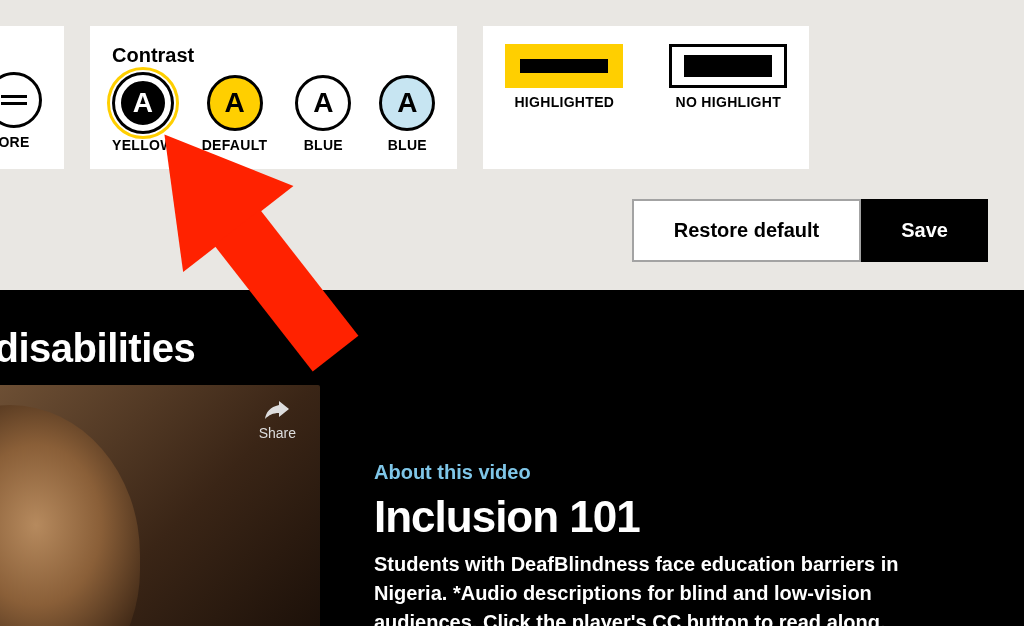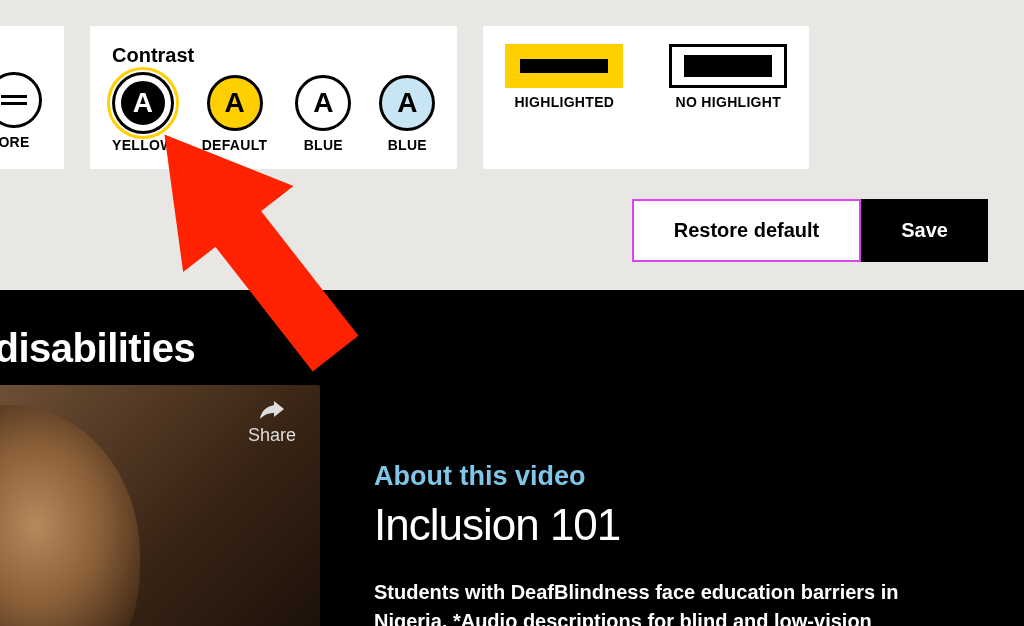--- a/index.html
+++ b/index.html
@@ -35,39 +35,39 @@
   .hi { display: flex; flex-direction: column; align-items: center; gap: 6px; cursor: pointer; }
   .hi-swatch { width: 118px; height: 44px; display: flex; align-items: center; justify-content: center; }
   .hi-no { border: 3px solid #000; }
   .hi-no-inner { width: 88px; height: 22px; background: #000; }
   .hi-yes { background: #ffcf00; }
   .hi-yes-inner { width: 88px; height: 14px; background: #000; }
   
   
   .actions { display: flex; justify-content: flex-end; gap: 0; margin: 30px 36px 0 0; }
   .btn { font-size: 20px; font-weight: 700; padding: 18px 40px; border: none; cursor: pointer; }
-  .btn-restore { background: #fff; color: #000; border: 2px solid #d946ef; }
+  .btn-restore { background: #fff; color: #000; border: 2px solid #a3a3a3; }
   .btn-save { background: #000; color: #fff; }
   
   
   .arrow-ann { position: absolute; left: 180px; top: 105px; transform: rotate(-38deg); pointer-events: none; }
   .arrow-head { width: 0; height: 0; border-left: 70px solid transparent; border-right: 70px solid transparent; border-bottom: 120px solid #ff2200; }
   .arrow-stem { width: 58px; height: 160px; background: #ff2200; margin: -2px auto 0 auto; }
   
   
   .dark { background: #000; color: #fff; margin-top: 28px; height: 400px; position: relative; overflow: hidden; }
   .dark-heading { font-size: 40px; font-weight: 900; padding: 36px 0 0 0; margin-left: -40px; letter-spacing: -.5px; }
   .video-row { display: flex; gap: 54px; margin-top: 14px; margin-left: -80px; }
   .video-thumb { width: 400px; height: 260px; background: linear-gradient(135deg,#7a5a3c 0%, #3a2516 60%, #1a0f08 100%); position: relative; border-radius: 2px; overflow:hidden; }
   .head { position:absolute; left:-40px; bottom:-60px; width:260px; height:300px; background: radial-gradient(ellipse 130px 160px at 60% 40%, #b68a5e 0%, #8a5f38 50%, #3b2514 100%); border-radius:50% 50% 45% 45%; }
-  .share { position: absolute; top: 16px; right: 24px; color: #ddd; font-size: 18px; text-align: left; }
+  .share { position: absolute; top: 16px; right: 24px; color: #ddd; font-size: 14px; text-align: left; }
   .share svg { display: block; margin: 0 auto 4px auto; }
   .video-meta { padding-top: 76px; max-width: 560px; }
-  .about-label { color: #7fc6e8; font-weight: 800; font-size: 27px; margin-bottom: 8px; }
-  .video-title { font-size: 44px; font-weight: 400; letter-spacing: -1px; margin-bottom: 28px; }
+  .about-label { color: #7fc6e8; font-weight: 800; font-size: 20px; margin-bottom: 8px; }
+  .video-title { font-size: 44px; font-weight: 700; letter-spacing: -1px; margin-bottom: 8px; }
   .video-desc { font-size: 20px; font-weight: 700; line-height: 1.45; color: #fff; }
 </style>
 </head>
 <body>
 
 <div class="settings-row">
 
   <div class="panel" style="padding-top:46px;">
     <div class="options-row">
       <div class="opt">

